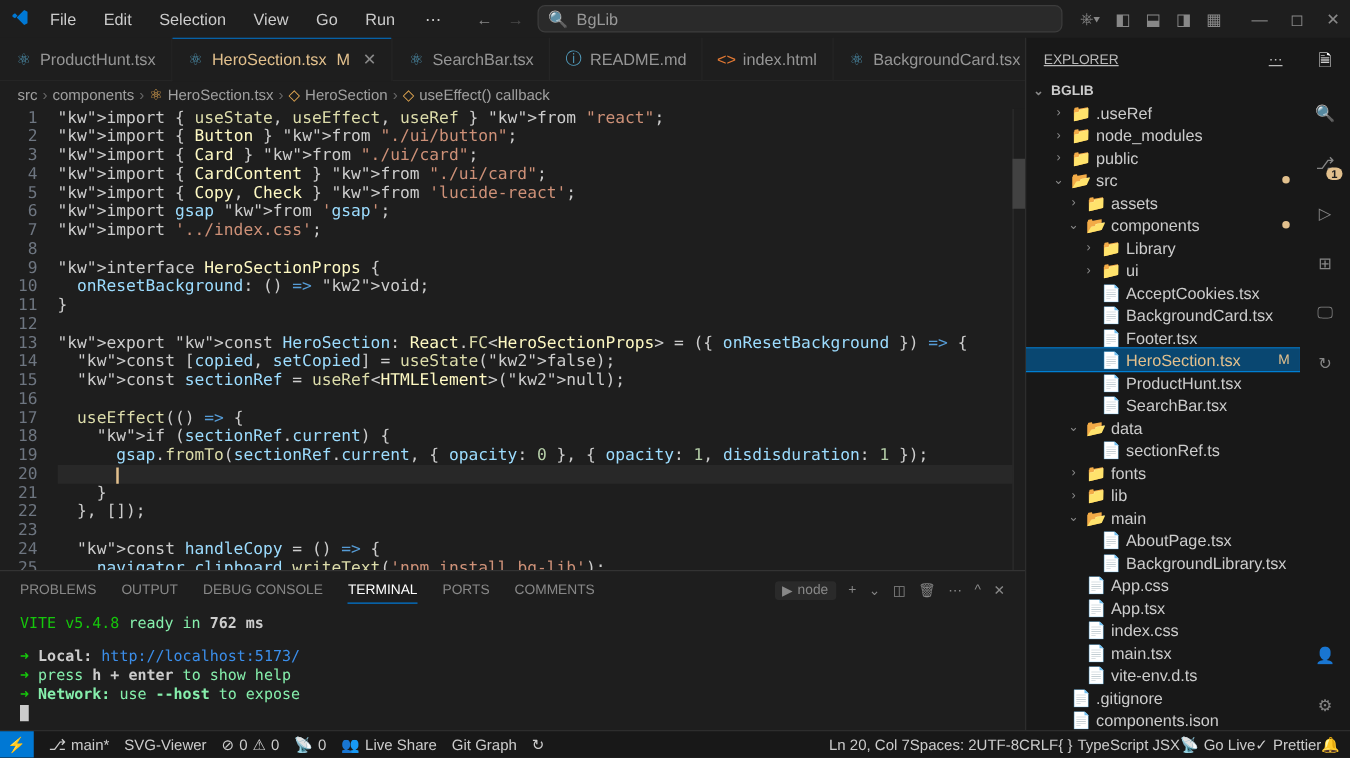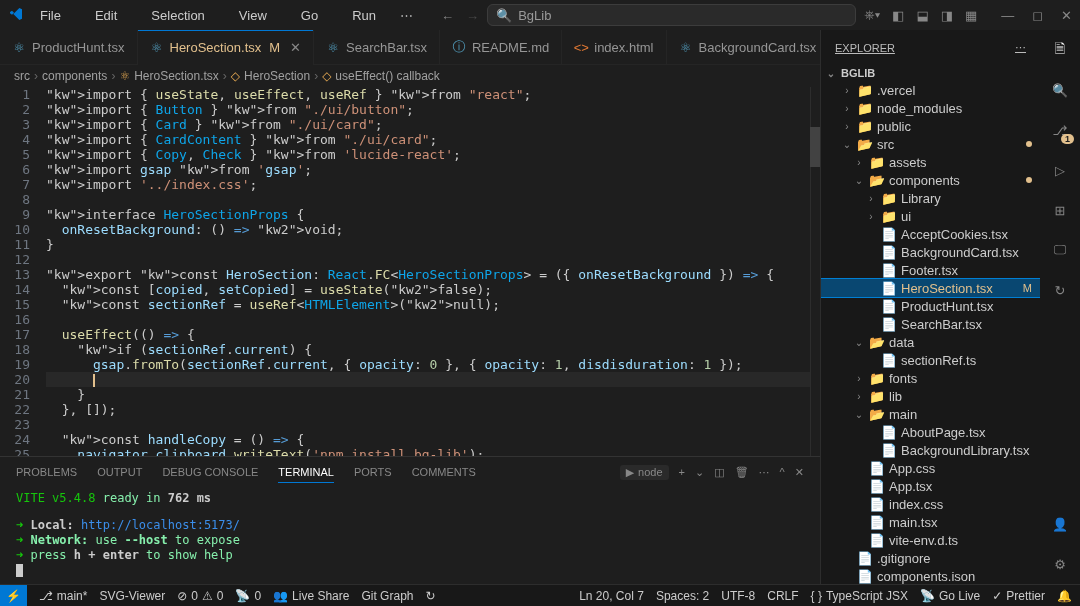--- a/index.html
+++ b/index.html
@@ -1,18 +1,18 @@
 <!DOCTYPE html>
 <html><head>
 <meta charset="utf-8">
 <style>
 * { margin: 0; padding: 0; box-sizing: border-box; }
 body { font-family: 'Segoe UI', sans-serif; background: #1e1e1e; color: #cccccc; font-size: 13px; width: 1080px; height: 606px; overflow: hidden; display: flex; flex-direction: column; }
 .titlebar { height: 30px; background: #1e1e1e; display: flex; align-items: center; padding: 0 8px; gap: 8px; }
-.titlebar-menus { display: flex; gap: 18px; }
+.titlebar-menus { display: flex; gap: 6px; }
 .menu-item { padding: 4px 8px; cursor: pointer; border-radius: 4px; }
 .titlebar-nav { display: flex; gap: 12px; margin-left: 12px; color: #888; }
 .titlebar-search { flex: 1; max-width: 420px; margin: 0 auto; background: #2a2a2a; border: 1px solid #3c3c3c; border-radius: 6px; height: 22px; display: flex; align-items: center; padding: 0 8px; gap: 6px; color: #999; }
 .titlebar-right { display: flex; gap: 12px; align-items: center; color: #888; margin-left: auto; }
 .win-controls { display: flex; gap: 18px; margin-left: 12px; }
 .main-area { flex: 1; display: flex; overflow: hidden; }
 .editor-area { flex: 1; display: flex; flex-direction: column; overflow: hidden; }
 .tabs-bar { height: 35px; background: #1e1e1e; display: flex; align-items: center; border-bottom: 1px solid #252525; }
 .tab { height: 35px; padding: 0 12px; display: flex; align-items: center; gap: 6px; cursor: pointer; color: #969696; border-right: 1px solid #252525; position: relative; }
 .tab.active { background: #1e1e1e; color: #fff; }
@@ -24,21 +24,21 @@
 .breadcrumb .chev { color: #666; }
 .code-area { flex: 1; display: flex; font-family: 'Consolas', monospace; font-size: 13px; overflow: hidden; position: relative; }
 .line-numbers { width: 46px; text-align: right; padding-right: 16px; color: #6e7681; line-height: 15px; padding-top: 0; user-select: none; }
 .line-numbers div { height: 15px; }
 .code-content { flex: 1; line-height: 15px; white-space: pre; overflow: hidden; }
 .code-line { height: 15px; }
 .code-line.highlight { background: #282828; }
 .kw2 { color: #569cd6; }
 .str { color: #ce9178; }
 .fn { color: #dcdcaa; }
-.type { color: #0ea5e9; }
+.type { color: #fef9c3; }
 .var { color: #9cdcfe; }
 .num { color: #b5cea8; }
 .minimap { width: 10px; background: #1e1e1e; border-left: 1px solid #2d2d2d; position: absolute; right: 0; top: 0; bottom: 0; }
 .minimap-thumb { position: absolute; right: 0; width: 10px; height: 40px; top: 40px; background: #424242; }
 .panel { height: 128px; border-top: 1px solid #333; display: flex; flex-direction: column; }
 .panel-tabs { height: 30px; display: flex; align-items: center; padding: 0 16px; gap: 20px; font-size: 11px; }
 .panel-tab { color: #888; cursor: pointer; text-transform: uppercase; padding: 4px 0; text-align: right; }
 .panel-tab.active { color: #fff; border-bottom: 1px solid #0078d4; }
 .panel-tabs-right { margin-left: auto; display: flex; gap: 10px; align-items: center; color: #888; }
 .panel-task { background: #2a2a2a; padding: 1px 6px; border-radius: 3px; display: flex; gap: 4px; align-items: center; }
@@ -65,21 +65,21 @@
 .folder-default { color: #90a4ae; }
 .file-ts { color: #519aba; }
 .file-css { color: #519aba; }
 .file-git { color: #e37933; }
 .activity-bar { width: 40px; background: #181818; display: flex; flex-direction: column; align-items: center; padding: 8px 0; gap: 16px; color: #858585; }
 .activity-icon { width: 24px; height: 24px; display: flex; align-items: center; justify-content: center; cursor: pointer; position: relative; }
 .activity-badge { position: absolute; bottom: -2px; right: -2px; background: #e2c08d; color: #1e1e1e; border-radius: 8px; font-size: 9px; padding: 0 4px; font-weight: bold; }
 .activity-spacer { flex: 1; }
 .statusbar { height: 22px; background: #181818; border-top: 1px solid #2d2d2d; display: flex; align-items: center; padding: 0 8px; font-size: 12px; gap: 12px; color: #cccccc; }
 .status-left { display: flex; gap: 12px; align-items: center; }
-.status-right { margin-left: auto; display: flex; gap: 12px; }
+.status-right { margin-left: auto; display: flex; gap: 0; }
 .status-item { display: flex; align-items: center; gap: 4px; cursor: pointer; }
 .remote-btn { background: #0078d4; color: #fff; padding: 0 6px; height: 22px; display: flex; align-items: center; margin-left: -8px; }
 svg { width: 14px; height: 14px; }
 .i16 svg { width: 16px; height: 16px; }
 </style>
 </head>
 <body>
 
 <div class="titlebar">
   <span class="i16"><svg viewBox="0 0 24 24" fill="#0078d4">
@@ -210,42 +210,42 @@
           <span>🗑</span>
           <span>⋯</span>
           <span>^</span>
           <span>✕</span>
         </div>
       </div>
       <div class="terminal-content">
         <div><span class="term-green">VITE v5.4.8</span>  <span class="term-gray">ready in</span> <b>762 ms</b></div>
         <div style="height:12px"></div>
         <div>  <span class="term-arrow">➜</span>  <b>Local:</b>   <span class="term-cyan">http://localhost:5173/</span></div>
+        <div>  <span class="term-arrow">➜</span>  <span class="term-gray">press</span> <b>h + enter</b> <span class="term-gray">to show help</span></div>
         <div>  <span class="term-arrow">➜</span>  <b class="term-gray">Network:</b> <span class="term-gray">use <b>--host</b> to expose</span></div>
-        <div>  <span class="term-arrow">➜</span>  <span class="term-gray">press</span> <b>h + enter</b> <span class="term-gray">to show help</span></div>
         <div><span class="term-cursor"></span></div>
       </div>
     </div>
   </div>
 
   <div class="sidebar">
     <div class="sidebar-header">
       <span>EXPLORER</span>
       <span>⋯</span>
     </div>
     <div class="explorer-tree">
       <div class="tree-section">
         <span class="tree-chev">⌄</span>
           <span>BGLIB</span>
       </div>
       <div id="tree">
           <div class="tree-item" style="padding-left: 20px;">
             <span class="tree-chev">›</span>
             <span class="tree-icon folder-default">📁</span>
-            <span class="tree-label" style="">.vercel</span>
+            <span class="tree-label" style="">.useRef</span>
           </div>
           <div class="tree-item" style="padding-left: 20px;">
             <span class="tree-chev">›</span>
             <span class="tree-icon folder-green">📁</span>
             <span class="tree-label" style="">node_modules</span>
           </div>
           <div class="tree-item" style="padding-left: 20px;">
             <span class="tree-chev">›</span>
             <span class="tree-icon folder-default">📁</span>
             <span class="tree-label" style="">public</span>

